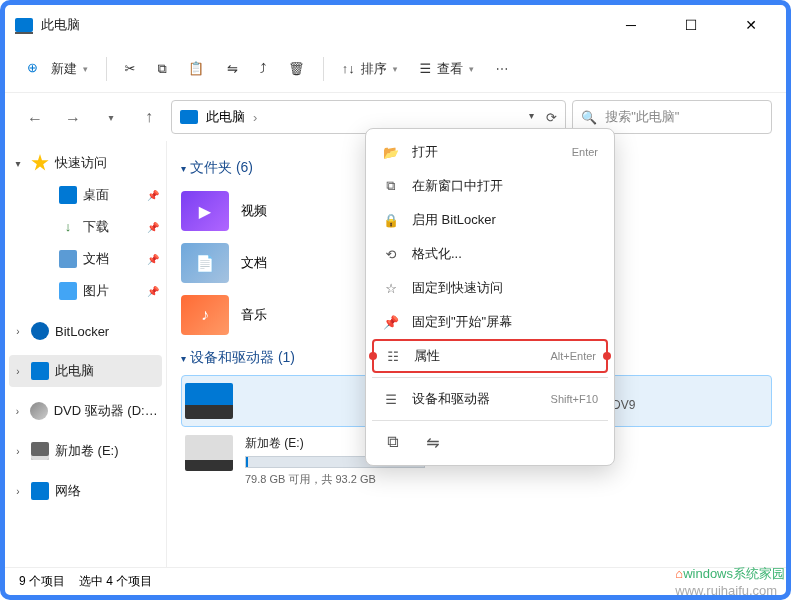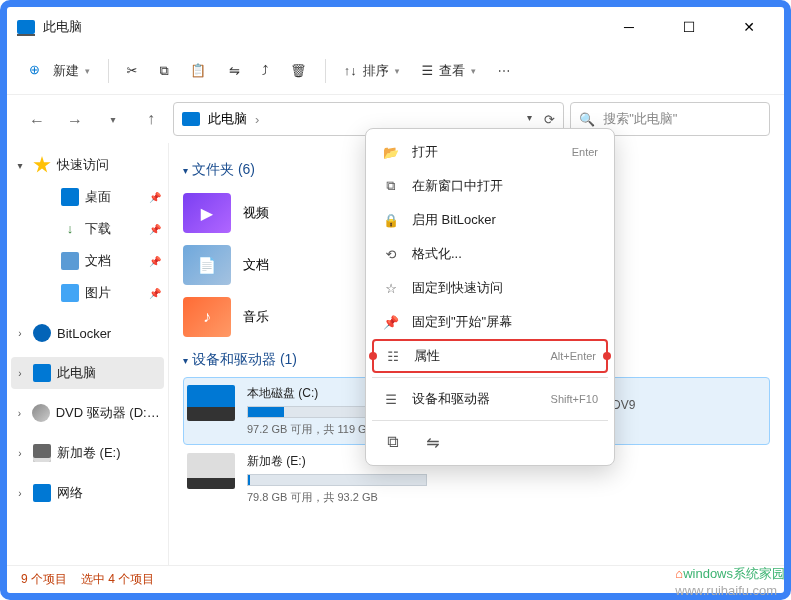--- a/index.html
+++ b/index.html
@@ -1,17 +1,17 @@
 <!DOCTYPE html>
 <html><head>
 <meta charset="utf-8">
 <style>
 * { box-sizing: border-box; margin: 0; padding: 0; font-family: "Segoe UI", "Microsoft YaHei", sans-serif; }
 body { width: 791px; height: 600px; background: #fff; position: relative; overflow: hidden; }
-.window { width: 100%; height: 100%; border: 7px solid #3b82f6; border-radius: 10px; background: #fff; display: flex; flex-direction: column; }
+.window { width: 100%; height: 100%; border: 5px solid #3b82f6; border-radius: 10px; background: #fff; display: flex; flex-direction: column; }
 .titlebar { height: 40px; display: flex; align-items: center; padding: 0 10px; }
 .title-icon { width: 18px; height: 14px; background: #0078d4; border-radius: 2px; margin-right: 8px; position: relative; }
 .title-icon::after { content: ''; position: absolute; bottom: -2px; left: 0; right: 0; height: 2px; background: #555; }
 .title-text { font-size: 13px; color: #222; }
 .window-controls { margin-left: auto; display: flex; gap: 30px; padding-right: 10px; }
 .win-ctrl { width: 30px; height: 30px; display: flex; align-items: center; justify-content: center; font-size: 14px; }
 .toolbar { height: 48px; display: flex; align-items: center; padding: 0 14px; gap: 6px; border-bottom: 1px solid #eee; }
 .tb-btn { height: 32px; display: flex; align-items: center; gap: 6px; padding: 0 8px; font-size: 13px; color: #333; border-radius: 4px; }
 .tb-btn svg, .tb-btn .ico { width: 18px; height: 18px; }
 .tb-sep { width: 1px; height: 24px; background: #ddd; margin: 0 4px; }
@@ -61,21 +61,21 @@
 .cm-item { height: 34px; display: flex; align-items: center; gap: 12px; padding: 0 10px; font-size: 13px; color: #222; border-radius: 4px; }
 .cm-item.highlight { border: 2px solid #e53935; border-radius: 4px; position: relative; }
 .cm-item.highlight::before, .cm-item.highlight::after { content: ''; position: absolute; width: 8px; height: 8px; background: #e53935; border-radius: 50%; }
 .cm-item.highlight::before { left: -5px; top: 50%; transform: translateY(-50%); }
 .cm-item.highlight::after { right: -5px; top: 50%; transform: translateY(-50%); }
 .cm-ico { width: 18px; height: 18px; display: flex; align-items: center; justify-content: center; color: #555; flex-shrink: 0; }
 .cm-short { margin-left: auto; color: #888; font-size: 11px; padding-left: 40px; }
 .cm-sep { height: 1px; background: #e0e0e0; margin: 4px 0; }
 .cm-iconrow { display: flex; gap: 18px; padding: 6px 10px; }
 .cm-iconrow .cm-ico { width: 22px; height: 22px; }
-.statusbar { height: 28px; border-top: 1px solid #eee; display: flex; align-items: center; padding: 0 14px; font-size: 12px; color: #c2410c; gap: 14px; }
+.statusbar { height: 28px; border-top: 1px solid #eee; display: flex; align-items: center; padding: 0 14px; font-size: 12px; color: #000000; gap: 14px; }
 .watermark { position: absolute; right: 6px; bottom: 2px; font-size: 13px; color: #3cb371; z-index: 50; }
 .watermark b { color: #ff5722; }
 .watermark-sub { font-size: 13px; color: #aaa; }
 .remain { position: absolute; left: 588px; top: 398px; font-size: 12px; color: #555; white-space: pre; }
 </style>
 </head>
 <body>
 
 <div class="window">
   <div class="titlebar">
@@ -239,27 +239,20 @@
           </div>
         <div class="folder-label">音乐</div>
       </div>
 
       <div class="section-header">
         <span style="font-size:10px;">▾</span>
         <span>设备和驱动器 (1)</span>
       </div>
       <div class="drive-row selected">
         <div class="drive-ico drive-ico-win"></div>
-        <div class="drive-info">
-          <div class="drive-name">本地磁盘 (C:)</div>
-          <div class="drive-bar">
-              <div class="drive-bar-fill" style="width:20%;"></div>
-            </div>
-          <div class="drive-sub">97.2 GB 可用，共 119 G</div>
-        </div>
       </div>
       <div class="drive-row">
         <div class="drive-ico drive-ico-gen"></div>
         <div class="drive-info">
           <div class="drive-name">新加卷 (E:)</div>
           <div class="drive-bar">
               <div class="drive-bar-fill" style="width:1%;"></div>
             </div>
           <div class="drive-sub">79.8 GB 可用，共 93.2 GB</div>
         </div>

